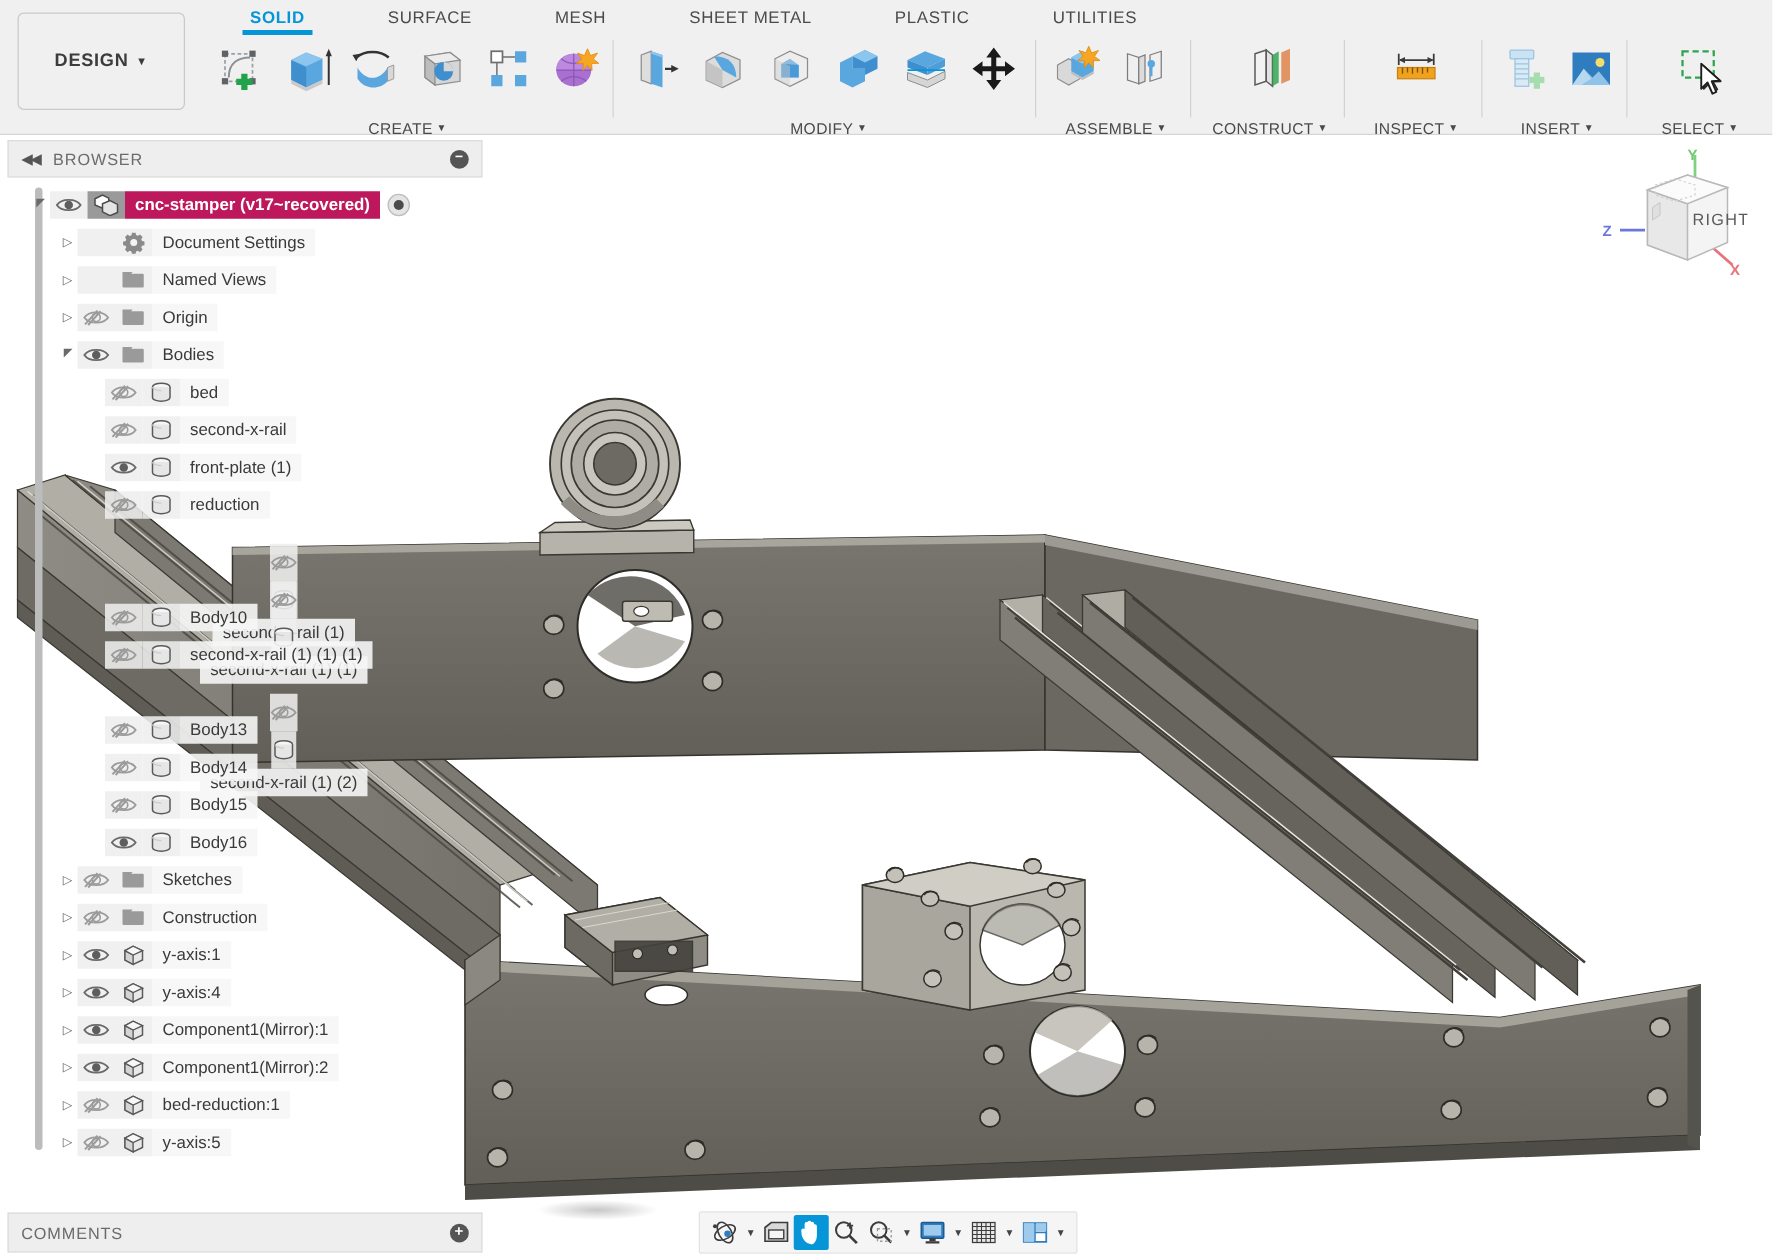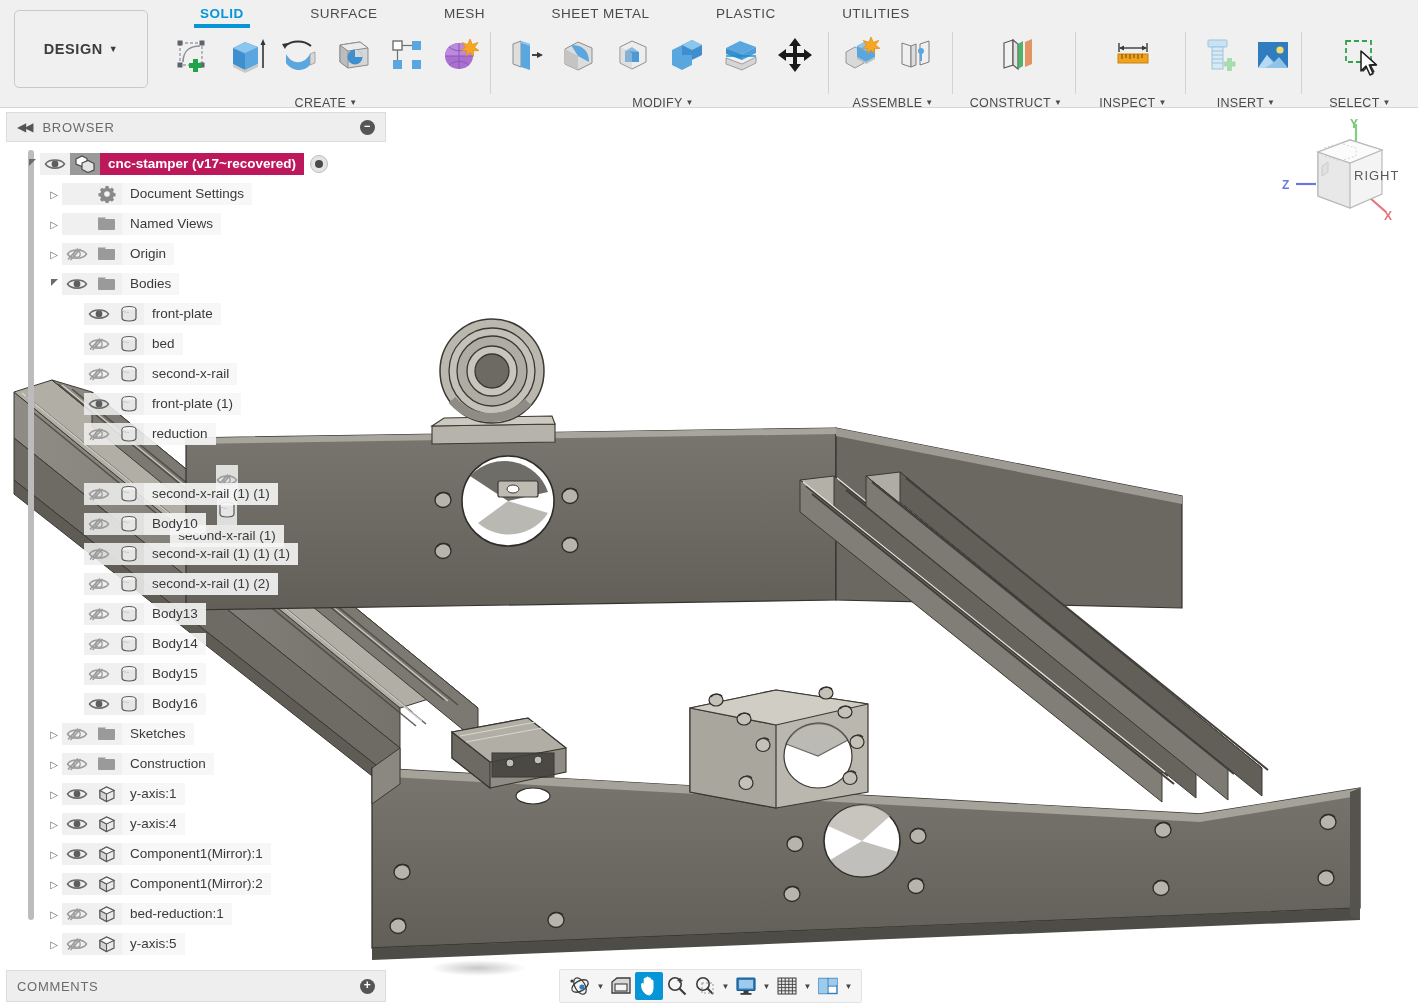--- a/index.html
+++ b/index.html
@@ -689,184 +689,167 @@
               <path d="M1 3.5 L7.5 3.5 L9 1.5 L1 1.5 Z" fill="#9a9a9a"></path>
               <rect x="1" y="3" width="17" height="11" rx="1" fill="#9a9a9a"></rect>
             </svg>
           </span>
           <span class="lbl">Bodies</span>
         </div>
         <div class="row" style="padding-left: 62px;">
           <span class="arw"></span>
           <span class="eye">
             <svg width="22" height="16" viewBox="0 0 22 16">
+              <path d="M1.5 8 C5 2.5 17 2.5 20.5 8 C17 13.5 5 13.5 1.5 8 Z" fill="none" stroke="#9b9b9b" stroke-width="1.5"></path>
+              <circle cx="11" cy="8" r="3.2" fill="none" stroke="#9b9b9b" stroke-width="1.3"></circle>
+              <line x1="2" y1="13.5" x2="12" y2="2.5" stroke="#9b9b9b" stroke-width="1.6"></line>
+              <line x1="4.5" y1="14" x2="14.5" y2="3" stroke="#9b9b9b" stroke-width="1.6"></line>
+            </svg>
+          </span>
+          <span class="nodeicon">
+            <svg width="20" height="18" viewBox="0 0 20 18">
+              <ellipse cx="10" cy="4.5" rx="7" ry="3" fill="#f6f6f6" stroke="#5a5a5a" stroke-width="1.2"></ellipse>
+              <path d="M3 4.5 L3 13 C3 14.7 6.1 16 10 16 C13.9 16 17 14.7 17 13 L17 4.5" fill="#e6e6e6" stroke="#5a5a5a" stroke-width="1.2"></path>
+              <path d="M3 4.5 C3 6.2 6.1 7.5 10 7.5" fill="none" stroke="#c8c8c8" stroke-width="1"></path>
+            </svg>
+          </span>
+          <span class="lbl">bed</span>
+        </div>
+        <div class="row" style="padding-left: 62px;">
+          <span class="arw"></span>
+          <span class="eye">
+            <svg width="22" height="16" viewBox="0 0 22 16">
+              <path d="M1.5 8 C5 2.5 17 2.5 20.5 8 C17 13.5 5 13.5 1.5 8 Z" fill="none" stroke="#9b9b9b" stroke-width="1.5"></path>
+              <circle cx="11" cy="8" r="3.2" fill="none" stroke="#9b9b9b" stroke-width="1.3"></circle>
+              <line x1="2" y1="13.5" x2="12" y2="2.5" stroke="#9b9b9b" stroke-width="1.6"></line>
+              <line x1="4.5" y1="14" x2="14.5" y2="3" stroke="#9b9b9b" stroke-width="1.6"></line>
+            </svg>
+          </span>
+          <span class="nodeicon">
+            <svg width="20" height="18" viewBox="0 0 20 18">
+              <ellipse cx="10" cy="4.5" rx="7" ry="3" fill="#f6f6f6" stroke="#5a5a5a" stroke-width="1.2"></ellipse>
+              <path d="M3 4.5 L3 13 C3 14.7 6.1 16 10 16 C13.9 16 17 14.7 17 13 L17 4.5" fill="#e6e6e6" stroke="#5a5a5a" stroke-width="1.2"></path>
+              <path d="M3 4.5 C3 6.2 6.1 7.5 10 7.5" fill="none" stroke="#c8c8c8" stroke-width="1"></path>
+            </svg>
+          </span>
+          <span class="lbl">second-x-rail</span>
+        </div>
+        <div class="row" style="padding-left: 62px;">
+          <span class="arw"></span>
+          <span class="eye">
+            <svg width="22" height="16" viewBox="0 0 22 16">
               <path d="M1.5 8 C5 2.5 17 2.5 20.5 8 C17 13.5 5 13.5 1.5 8 Z" fill="none" stroke="#6a6a6a" stroke-width="1.5"></path>
               <circle cx="11" cy="8" r="3.4" fill="#5e5e5e"></circle>
             </svg>
           </span>
           <span class="nodeicon">
             <svg width="20" height="18" viewBox="0 0 20 18">
               <ellipse cx="10" cy="4.5" rx="7" ry="3" fill="#f6f6f6" stroke="#5a5a5a" stroke-width="1.2"></ellipse>
               <path d="M3 4.5 L3 13 C3 14.7 6.1 16 10 16 C13.9 16 17 14.7 17 13 L17 4.5" fill="#e6e6e6" stroke="#5a5a5a" stroke-width="1.2"></path>
               <path d="M3 4.5 C3 6.2 6.1 7.5 10 7.5" fill="none" stroke="#c8c8c8" stroke-width="1"></path>
             </svg>
           </span>
-          <span class="lbl">front-plate</span>
+          <span class="lbl">front-plate (1)</span>
         </div>
         <div class="row" style="padding-left: 62px;">
           <span class="arw"></span>
           <span class="eye">
             <svg width="22" height="16" viewBox="0 0 22 16">
               <path d="M1.5 8 C5 2.5 17 2.5 20.5 8 C17 13.5 5 13.5 1.5 8 Z" fill="none" stroke="#9b9b9b" stroke-width="1.5"></path>
               <circle cx="11" cy="8" r="3.2" fill="none" stroke="#9b9b9b" stroke-width="1.3"></circle>
               <line x1="2" y1="13.5" x2="12" y2="2.5" stroke="#9b9b9b" stroke-width="1.6"></line>
               <line x1="4.5" y1="14" x2="14.5" y2="3" stroke="#9b9b9b" stroke-width="1.6"></line>
             </svg>
           </span>
           <span class="nodeicon">
             <svg width="20" height="18" viewBox="0 0 20 18">
               <ellipse cx="10" cy="4.5" rx="7" ry="3" fill="#f6f6f6" stroke="#5a5a5a" stroke-width="1.2"></ellipse>
               <path d="M3 4.5 L3 13 C3 14.7 6.1 16 10 16 C13.9 16 17 14.7 17 13 L17 4.5" fill="#e6e6e6" stroke="#5a5a5a" stroke-width="1.2"></path>
               <path d="M3 4.5 C3 6.2 6.1 7.5 10 7.5" fill="none" stroke="#c8c8c8" stroke-width="1"></path>
             </svg>
           </span>
-          <span class="lbl">bed</span>
+          <span class="lbl">reduction</span>
+        </div>
+        <div class="row" style="padding-left: 62px; flex-direction: column;">
+          <span class="arw"></span>
+          <span class="eye">
+            <svg width="22" height="16" viewBox="0 0 22 16">
+              <path d="M1.5 8 C5 2.5 17 2.5 20.5 8 C17 13.5 5 13.5 1.5 8 Z" fill="none" stroke="#9b9b9b" stroke-width="1.5"></path>
+              <circle cx="11" cy="8" r="3.2" fill="none" stroke="#9b9b9b" stroke-width="1.3"></circle>
+              <line x1="2" y1="13.5" x2="12" y2="2.5" stroke="#9b9b9b" stroke-width="1.6"></line>
+              <line x1="4.5" y1="14" x2="14.5" y2="3" stroke="#9b9b9b" stroke-width="1.6"></line>
+            </svg>
+          </span>
+          <span class="nodeicon">
+            <svg width="20" height="18" viewBox="0 0 20 18">
+              <ellipse cx="10" cy="4.5" rx="7" ry="3" fill="#f6f6f6" stroke="#5a5a5a" stroke-width="1.2"></ellipse>
+              <path d="M3 4.5 L3 13 C3 14.7 6.1 16 10 16 C13.9 16 17 14.7 17 13 L17 4.5" fill="#e6e6e6" stroke="#5a5a5a" stroke-width="1.2"></path>
+              <path d="M3 4.5 C3 6.2 6.1 7.5 10 7.5" fill="none" stroke="#c8c8c8" stroke-width="1"></path>
+            </svg>
+          </span>
+          <span class="lbl">second-x-rail (1)</span>
+        </div>
+        <div class="row" style="padding-left: 62px; flex-direction: column;">
+          <span class="arw"></span>
+          <span class="eye">
+            <svg width="22" height="16" viewBox="0 0 22 16">
+              <path d="M1.5 8 C5 2.5 17 2.5 20.5 8 C17 13.5 5 13.5 1.5 8 Z" fill="none" stroke="#9b9b9b" stroke-width="1.5"></path>
+              <circle cx="11" cy="8" r="3.2" fill="none" stroke="#9b9b9b" stroke-width="1.3"></circle>
+              <line x1="2" y1="13.5" x2="12" y2="2.5" stroke="#9b9b9b" stroke-width="1.6"></line>
+              <line x1="4.5" y1="14" x2="14.5" y2="3" stroke="#9b9b9b" stroke-width="1.6"></line>
+            </svg>
+          </span>
+          <span class="nodeicon">
+            <svg width="20" height="18" viewBox="0 0 20 18">
+              <ellipse cx="10" cy="4.5" rx="7" ry="3" fill="#f6f6f6" stroke="#5a5a5a" stroke-width="1.2"></ellipse>
+              <path d="M3 4.5 L3 13 C3 14.7 6.1 16 10 16 C13.9 16 17 14.7 17 13 L17 4.5" fill="#e6e6e6" stroke="#5a5a5a" stroke-width="1.2"></path>
+              <path d="M3 4.5 C3 6.2 6.1 7.5 10 7.5" fill="none" stroke="#c8c8c8" stroke-width="1"></path>
+            </svg>
+          </span>
+          <span class="lbl">second-x-rail (1) (1)</span>
         </div>
         <div class="row" style="padding-left: 62px;">
           <span class="arw"></span>
           <span class="eye">
             <svg width="22" height="16" viewBox="0 0 22 16">
               <path d="M1.5 8 C5 2.5 17 2.5 20.5 8 C17 13.5 5 13.5 1.5 8 Z" fill="none" stroke="#9b9b9b" stroke-width="1.5"></path>
               <circle cx="11" cy="8" r="3.2" fill="none" stroke="#9b9b9b" stroke-width="1.3"></circle>
               <line x1="2" y1="13.5" x2="12" y2="2.5" stroke="#9b9b9b" stroke-width="1.6"></line>
               <line x1="4.5" y1="14" x2="14.5" y2="3" stroke="#9b9b9b" stroke-width="1.6"></line>
             </svg>
           </span>
           <span class="nodeicon">
             <svg width="20" height="18" viewBox="0 0 20 18">
               <ellipse cx="10" cy="4.5" rx="7" ry="3" fill="#f6f6f6" stroke="#5a5a5a" stroke-width="1.2"></ellipse>
               <path d="M3 4.5 L3 13 C3 14.7 6.1 16 10 16 C13.9 16 17 14.7 17 13 L17 4.5" fill="#e6e6e6" stroke="#5a5a5a" stroke-width="1.2"></path>
               <path d="M3 4.5 C3 6.2 6.1 7.5 10 7.5" fill="none" stroke="#c8c8c8" stroke-width="1"></path>
             </svg>
           </span>
-          <span class="lbl">second-x-rail</span>
+          <span class="lbl">Body10</span>
         </div>
         <div class="row" style="padding-left: 62px;">
           <span class="arw"></span>
           <span class="eye">
             <svg width="22" height="16" viewBox="0 0 22 16">
-              <path d="M1.5 8 C5 2.5 17 2.5 20.5 8 C17 13.5 5 13.5 1.5 8 Z" fill="none" stroke="#6a6a6a" stroke-width="1.5"></path>
-              <circle cx="11" cy="8" r="3.4" fill="#5e5e5e"></circle>
-            </svg>
-          </span>
-          <span class="nodeicon">
-            <svg width="20" height="18" viewBox="0 0 20 18">
-              <ellipse cx="10" cy="4.5" rx="7" ry="3" fill="#f6f6f6" stroke="#5a5a5a" stroke-width="1.2"></ellipse>
-              <path d="M3 4.5 L3 13 C3 14.7 6.1 16 10 16 C13.9 16 17 14.7 17 13 L17 4.5" fill="#e6e6e6" stroke="#5a5a5a" stroke-width="1.2"></path>
-              <path d="M3 4.5 C3 6.2 6.1 7.5 10 7.5" fill="none" stroke="#c8c8c8" stroke-width="1"></path>
-            </svg>
-          </span>
-          <span class="lbl">front-plate (1)</span>
-        </div>
-        <div class="row" style="padding-left: 62px;">
-          <span class="arw"></span>
-          <span class="eye">
-            <svg width="22" height="16" viewBox="0 0 22 16">
-              <path d="M1.5 8 C5 2.5 17 2.5 20.5 8 C17 13.5 5 13.5 1.5 8 Z" fill="none" stroke="#9b9b9b" stroke-width="1.5"></path>
-              <circle cx="11" cy="8" r="3.2" fill="none" stroke="#9b9b9b" stroke-width="1.3"></circle>
-              <line x1="2" y1="13.5" x2="12" y2="2.5" stroke="#9b9b9b" stroke-width="1.6"></line>
-              <line x1="4.5" y1="14" x2="14.5" y2="3" stroke="#9b9b9b" stroke-width="1.6"></line>
-            </svg>
-          </span>
-          <span class="nodeicon">
-            <svg width="20" height="18" viewBox="0 0 20 18">
-              <ellipse cx="10" cy="4.5" rx="7" ry="3" fill="#f6f6f6" stroke="#5a5a5a" stroke-width="1.2"></ellipse>
-              <path d="M3 4.5 L3 13 C3 14.7 6.1 16 10 16 C13.9 16 17 14.7 17 13 L17 4.5" fill="#e6e6e6" stroke="#5a5a5a" stroke-width="1.2"></path>
-              <path d="M3 4.5 C3 6.2 6.1 7.5 10 7.5" fill="none" stroke="#c8c8c8" stroke-width="1"></path>
-            </svg>
-          </span>
-          <span class="lbl">reduction</span>
+              <path d="M1.5 8 C5 2.5 17 2.5 20.5 8 C17 13.5 5 13.5 1.5 8 Z" fill="none" stroke="#9b9b9b" stroke-width="1.5"></path>
+              <circle cx="11" cy="8" r="3.2" fill="none" stroke="#9b9b9b" stroke-width="1.3"></circle>
+              <line x1="2" y1="13.5" x2="12" y2="2.5" stroke="#9b9b9b" stroke-width="1.6"></line>
+              <line x1="4.5" y1="14" x2="14.5" y2="3" stroke="#9b9b9b" stroke-width="1.6"></line>
+            </svg>
+          </span>
+          <span class="nodeicon">
+            <svg width="20" height="18" viewBox="0 0 20 18">
+              <ellipse cx="10" cy="4.5" rx="7" ry="3" fill="#f6f6f6" stroke="#5a5a5a" stroke-width="1.2"></ellipse>
+              <path d="M3 4.5 L3 13 C3 14.7 6.1 16 10 16 C13.9 16 17 14.7 17 13 L17 4.5" fill="#e6e6e6" stroke="#5a5a5a" stroke-width="1.2"></path>
+              <path d="M3 4.5 C3 6.2 6.1 7.5 10 7.5" fill="none" stroke="#c8c8c8" stroke-width="1"></path>
+            </svg>
+          </span>
+          <span class="lbl">second-x-rail (1) (1) (1)</span>
         </div>
         <div class="row" style="padding-left: 62px; flex-direction: column;">
-          <span class="arw"></span>
-          <span class="eye">
-            <svg width="22" height="16" viewBox="0 0 22 16">
-              <path d="M1.5 8 C5 2.5 17 2.5 20.5 8 C17 13.5 5 13.5 1.5 8 Z" fill="none" stroke="#9b9b9b" stroke-width="1.5"></path>
-              <circle cx="11" cy="8" r="3.2" fill="none" stroke="#9b9b9b" stroke-width="1.3"></circle>
-              <line x1="2" y1="13.5" x2="12" y2="2.5" stroke="#9b9b9b" stroke-width="1.6"></line>
-              <line x1="4.5" y1="14" x2="14.5" y2="3" stroke="#9b9b9b" stroke-width="1.6"></line>
-            </svg>
-          </span>
-          <span class="nodeicon">
-            <svg width="20" height="18" viewBox="0 0 20 18">
-              <ellipse cx="10" cy="4.5" rx="7" ry="3" fill="#f6f6f6" stroke="#5a5a5a" stroke-width="1.2"></ellipse>
-              <path d="M3 4.5 L3 13 C3 14.7 6.1 16 10 16 C13.9 16 17 14.7 17 13 L17 4.5" fill="#e6e6e6" stroke="#5a5a5a" stroke-width="1.2"></path>
-              <path d="M3 4.5 C3 6.2 6.1 7.5 10 7.5" fill="none" stroke="#c8c8c8" stroke-width="1"></path>
-            </svg>
-          </span>
-          <span class="lbl">second-x-rail (1)</span>
-        </div>
-        <div class="row" style="padding-left: 62px;">
-          <span class="arw"></span>
-          <span class="eye">
-            <svg width="22" height="16" viewBox="0 0 22 16">
-              <path d="M1.5 8 C5 2.5 17 2.5 20.5 8 C17 13.5 5 13.5 1.5 8 Z" fill="none" stroke="#9b9b9b" stroke-width="1.5"></path>
-              <circle cx="11" cy="8" r="3.2" fill="none" stroke="#9b9b9b" stroke-width="1.3"></circle>
-              <line x1="2" y1="13.5" x2="12" y2="2.5" stroke="#9b9b9b" stroke-width="1.6"></line>
-              <line x1="4.5" y1="14" x2="14.5" y2="3" stroke="#9b9b9b" stroke-width="1.6"></line>
-            </svg>
-          </span>
-          <span class="nodeicon">
-            <svg width="20" height="18" viewBox="0 0 20 18">
-              <ellipse cx="10" cy="4.5" rx="7" ry="3" fill="#f6f6f6" stroke="#5a5a5a" stroke-width="1.2"></ellipse>
-              <path d="M3 4.5 L3 13 C3 14.7 6.1 16 10 16 C13.9 16 17 14.7 17 13 L17 4.5" fill="#e6e6e6" stroke="#5a5a5a" stroke-width="1.2"></path>
-              <path d="M3 4.5 C3 6.2 6.1 7.5 10 7.5" fill="none" stroke="#c8c8c8" stroke-width="1"></path>
-            </svg>
-          </span>
-          <span class="lbl">second-x-rail (1) (1)</span>
-        </div>
-        <div class="row" style="padding-left: 62px;">
-          <span class="arw"></span>
-          <span class="eye">
-            <svg width="22" height="16" viewBox="0 0 22 16">
-              <path d="M1.5 8 C5 2.5 17 2.5 20.5 8 C17 13.5 5 13.5 1.5 8 Z" fill="none" stroke="#9b9b9b" stroke-width="1.5"></path>
-              <circle cx="11" cy="8" r="3.2" fill="none" stroke="#9b9b9b" stroke-width="1.3"></circle>
-              <line x1="2" y1="13.5" x2="12" y2="2.5" stroke="#9b9b9b" stroke-width="1.6"></line>
-              <line x1="4.5" y1="14" x2="14.5" y2="3" stroke="#9b9b9b" stroke-width="1.6"></line>
-            </svg>
-          </span>
-          <span class="nodeicon">
-            <svg width="20" height="18" viewBox="0 0 20 18">
-              <ellipse cx="10" cy="4.5" rx="7" ry="3" fill="#f6f6f6" stroke="#5a5a5a" stroke-width="1.2"></ellipse>
-              <path d="M3 4.5 L3 13 C3 14.7 6.1 16 10 16 C13.9 16 17 14.7 17 13 L17 4.5" fill="#e6e6e6" stroke="#5a5a5a" stroke-width="1.2"></path>
-              <path d="M3 4.5 C3 6.2 6.1 7.5 10 7.5" fill="none" stroke="#c8c8c8" stroke-width="1"></path>
-            </svg>
-          </span>
-          <span class="lbl">Body10</span>
-        </div>
-        <div class="row" style="padding-left: 62px;">
-          <span class="arw"></span>
-          <span class="eye">
-            <svg width="22" height="16" viewBox="0 0 22 16">
-              <path d="M1.5 8 C5 2.5 17 2.5 20.5 8 C17 13.5 5 13.5 1.5 8 Z" fill="none" stroke="#9b9b9b" stroke-width="1.5"></path>
-              <circle cx="11" cy="8" r="3.2" fill="none" stroke="#9b9b9b" stroke-width="1.3"></circle>
-              <line x1="2" y1="13.5" x2="12" y2="2.5" stroke="#9b9b9b" stroke-width="1.6"></line>
-              <line x1="4.5" y1="14" x2="14.5" y2="3" stroke="#9b9b9b" stroke-width="1.6"></line>
-            </svg>
-          </span>
-          <span class="nodeicon">
-            <svg width="20" height="18" viewBox="0 0 20 18">
-              <ellipse cx="10" cy="4.5" rx="7" ry="3" fill="#f6f6f6" stroke="#5a5a5a" stroke-width="1.2"></ellipse>
-              <path d="M3 4.5 L3 13 C3 14.7 6.1 16 10 16 C13.9 16 17 14.7 17 13 L17 4.5" fill="#e6e6e6" stroke="#5a5a5a" stroke-width="1.2"></path>
-              <path d="M3 4.5 C3 6.2 6.1 7.5 10 7.5" fill="none" stroke="#c8c8c8" stroke-width="1"></path>
-            </svg>
-          </span>
-          <span class="lbl">second-x-rail (1) (1) (1)</span>
-        </div>
-        <div class="row" style="padding-left: 62px;">
           <span class="arw"></span>
           <span class="eye">
             <svg width="22" height="16" viewBox="0 0 22 16">
               <path d="M1.5 8 C5 2.5 17 2.5 20.5 8 C17 13.5 5 13.5 1.5 8 Z" fill="none" stroke="#9b9b9b" stroke-width="1.5"></path>
               <circle cx="11" cy="8" r="3.2" fill="none" stroke="#9b9b9b" stroke-width="1.3"></circle>
               <line x1="2" y1="13.5" x2="12" y2="2.5" stroke="#9b9b9b" stroke-width="1.6"></line>
               <line x1="4.5" y1="14" x2="14.5" y2="3" stroke="#9b9b9b" stroke-width="1.6"></line>
             </svg>
           </span>
           <span class="nodeicon">

